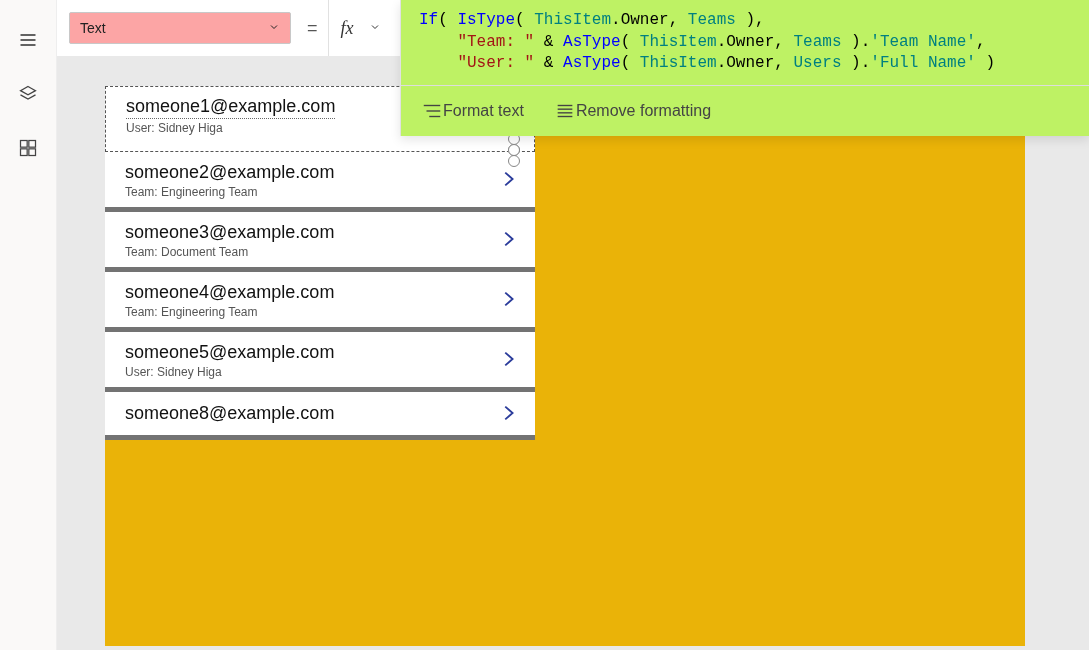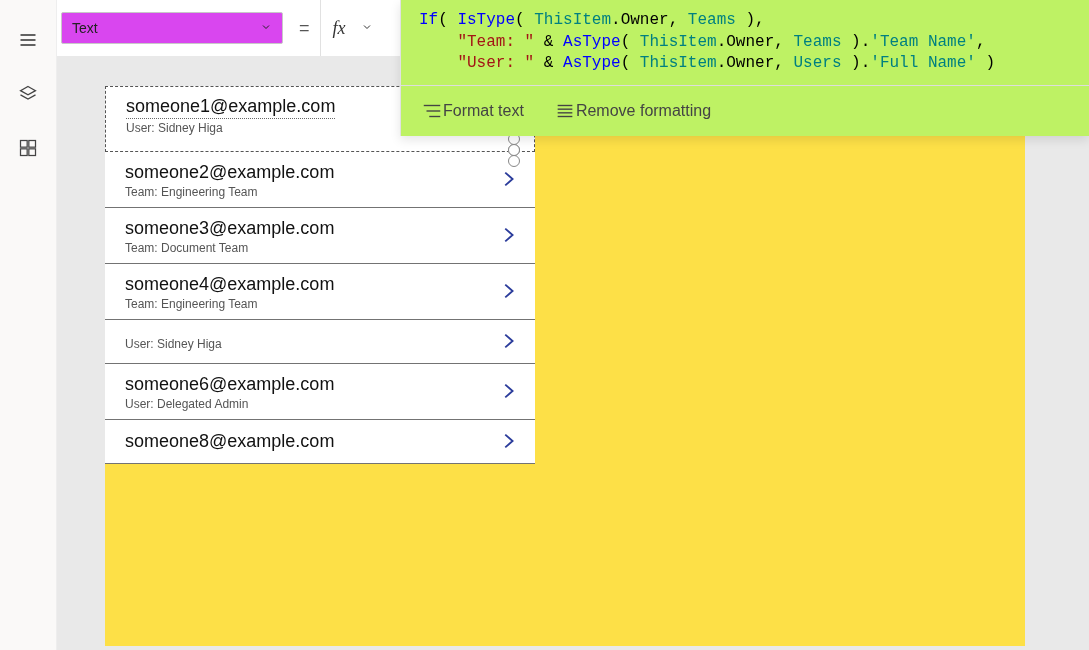--- a/index.html
+++ b/index.html
@@ -7,45 +7,45 @@
 
   
   .rail{width:56px;background:#faf9f8;display:flex;flex-direction:column;align-items:center;padding-top:30px;gap:34px;border-right:1px solid #eee;}
   .rail .icon{width:20px;height:20px;color:#444;cursor:pointer;}
 
   
   .main{flex:1;display:flex;flex-direction:column;background:#e9e9e9;}
 
   
   .top-bar{display:flex;align-items:stretch;background:#fff;height:56px;}
-  .prop-box{display:flex;align-items:center;justify-content:space-between;border:1px solid #c8c8c8;border-radius:2px;margin:12px 6px 12px 4px;padding:0 10px;width:200px;height:30px;background:#d946ef;cursor:pointer;color:#222;}
+  .prop-box{display:flex;align-items:center;justify-content:space-between;border:1px solid #c8c8c8;border-radius:2px;margin:12px 6px 12px 12px;padding:0 10px;width:200px;height:30px;background:#fca5a5;cursor:pointer;color:#222;}
   .chev-small svg{width:12px;height:12px;}
   .equals{display:flex;align-items:center;padding:0 10px;font-size:18px;color:#555;}
   .fx-btn{display:flex;align-items:center;gap:15px;padding:0 12px;border-left:1px solid #e1e1e1;cursor:pointer;}
   .fx-btn .fx{font-family:"Segoe UI",serif;font-style:italic;font-size:18px;}
   .formula-wrap{flex:1;}
 
   
   .formula-panel{position:absolute;left:400px;right:0;top:0;background:#bef264;border-left:1px solid #e1e1e1;box-shadow:0 4px 10px rgba(0,0,0,0.1);z-index:10;}
   .formula-text{padding:10px 18px 10px 18px;font-family:Consolas,"Courier New",monospace;font-size:16px;line-height:1.35;white-space:pre;overflow-x:auto;}
   .tk-blue{color:#0000ff;}
   .tk-teal{color:#008080;}
   .tk-brown{color:#a31515;}
   .tk-black{color:#000;}
   .formula-tools{display:flex;align-items:center;gap:30px;border-top:1px solid #ddd;padding:14px 20px;color:#444;font-size:16px;}
   .tool-btn{display:flex;align-items:center;gap:0;cursor:pointer;}
   .tool-btn svg{width:22px;height:22px;}
 
   
   .canvas-outer{flex:1;position:relative;padding:30px 20px 20px 48px;overflow:hidden;}
-  .canvas{background:#fde047;width:920px;height:560px;position:relative;overflow:hidden;}
+  .canvas{background:#eab308;width:920px;height:560px;position:relative;overflow:hidden;}
 
   
   .gallery{position:absolute;left:0;top:0;width:430px;}
-  .item{border-bottom:1px solid #737373;padding:10px 16px 8px 20px;display:flex;align-items:center;justify-content:space-between;background:#fff;}
+  .item{border-bottom:5px solid #737373;padding:10px 16px 8px 20px;display:flex;align-items:center;justify-content:space-between;background:#fff;}
   .item .txts{display:flex;flex-direction:column;}
   .item .title{font-size:18px;color:#111;}
   .item .sub{font-size:12px;color:#555;margin-top:2px;}
   .item .arrow{color:#2b3c9b;}
   .item .arrow svg{width:22px;height:22px;}
 
   
   .item.selected{border:1px dashed #555;border-bottom:1px dashed #555;padding-top:9px;padding-bottom:16px;}
   .item.selected .title{border-bottom:1px dotted #666;padding-bottom:1px;}
 
@@ -150,30 +150,22 @@
               <div class="txts">
                 <div class="title">someone4@example.com</div>
                 <div class="sub">Team: Engineering Team</div>
               </div>
               <div class="arrow"><svg viewBox="0 0 24 24" stroke="currentColor" stroke-width="2" fill="none">
                   <polyline points="9 5 17 12 9 19"></polyline>
                 </svg></div>
             </div>
             <div class="item">
               <div class="txts">
+                <div class="title">someone5@example.com</div>
                 <div class="sub">User: Sidney Higa</div>
-              </div>
-              <div class="arrow"><svg viewBox="0 0 24 24" stroke="currentColor" stroke-width="2" fill="none">
-                  <polyline points="9 5 17 12 9 19"></polyline>
-                </svg></div>
-            </div>
-            <div class="item">
-              <div class="txts">
-                <div class="title">someone6@example.com</div>
-                <div class="sub">User: Delegated Admin</div>
               </div>
               <div class="arrow"><svg viewBox="0 0 24 24" stroke="currentColor" stroke-width="2" fill="none">
                   <polyline points="9 5 17 12 9 19"></polyline>
                 </svg></div>
             </div>
             <div class="item">
               <div class="txts">
                 <div class="title">someone8@example.com</div>
                 <div class="sub"></div>
               </div>

